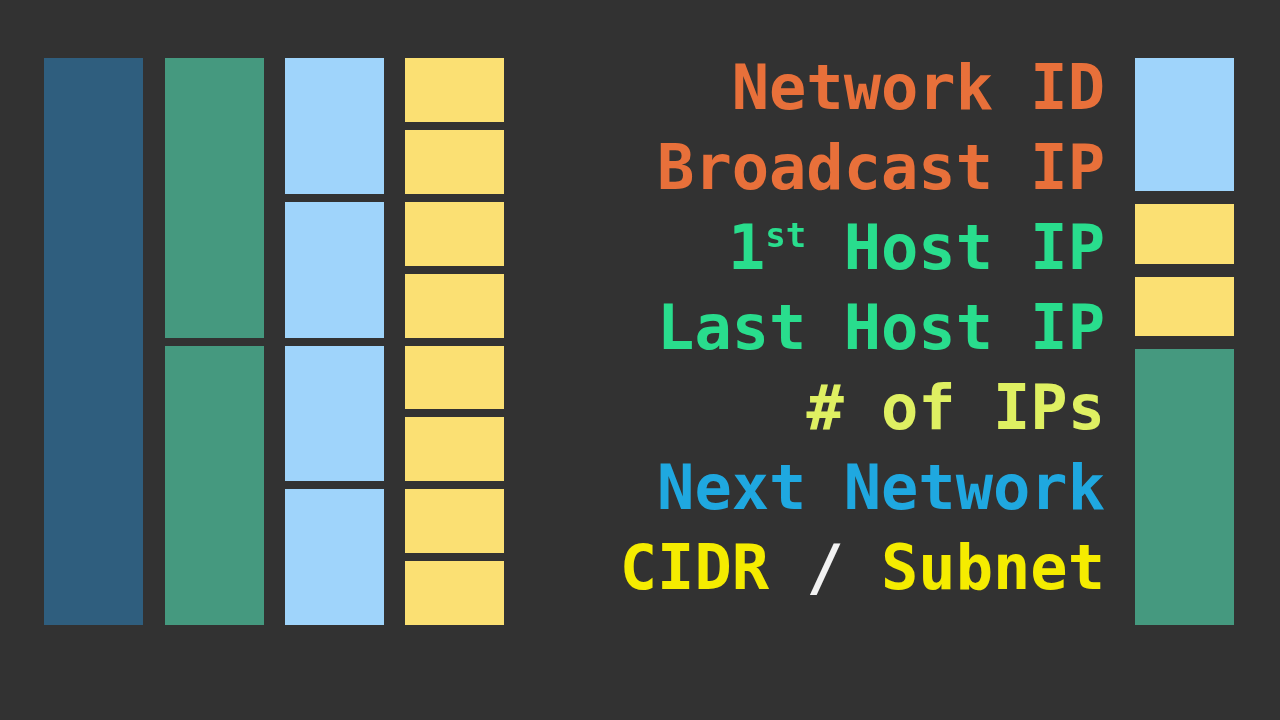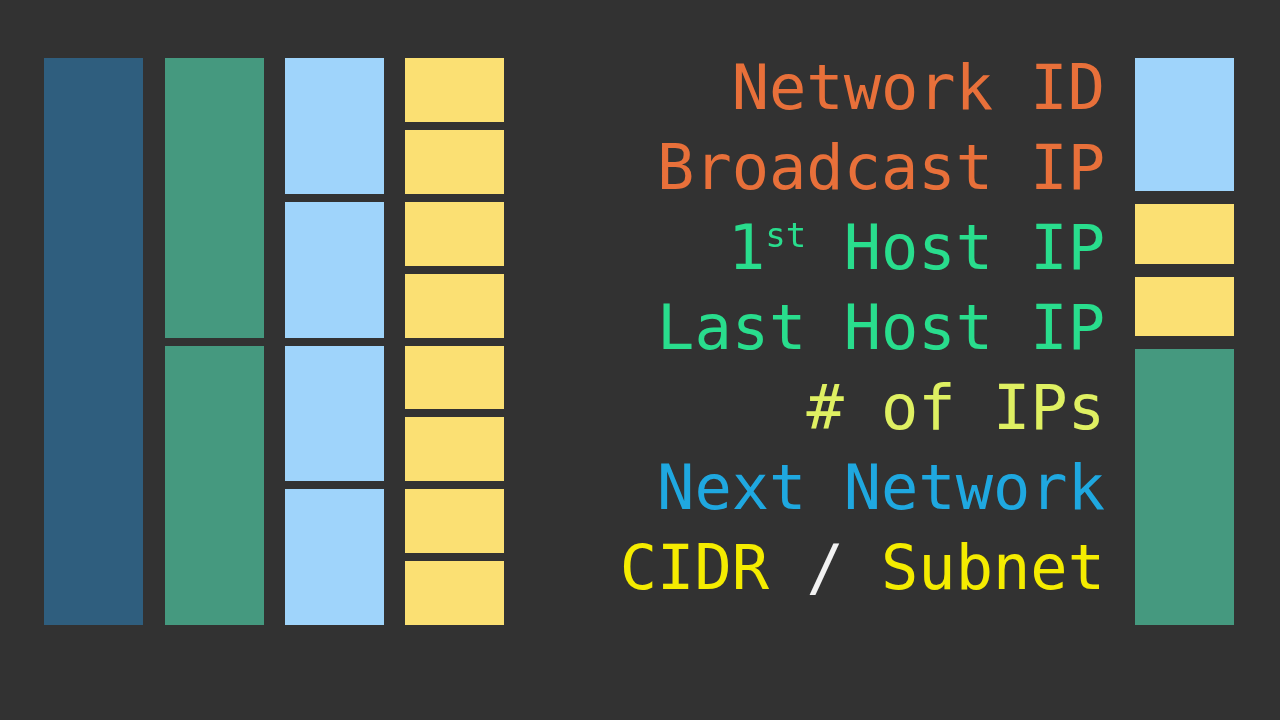--- a/index.html
+++ b/index.html
@@ -54,20 +54,21 @@
     font-size: 62px;
     letter-spacing: 0px;
     white-space: pre;
   }
 
   .legend-row {
     display: block;
     height: 80px;
     line-height: 80px;
     white-space: pre;
+    font-weight: bold;
   }
 
   .sup {
     font-size: 0.55em;
     vertical-align: super;
     line-height: 0;
   }
 
   .slash {
     color: #f2f2f2;

